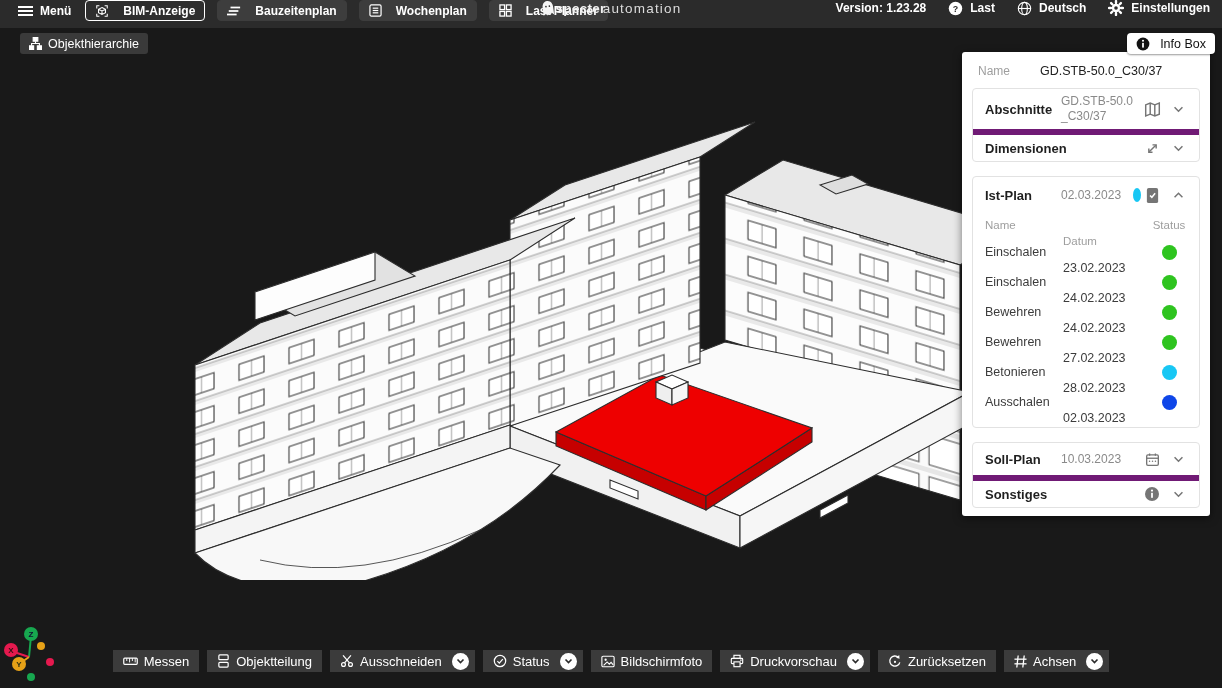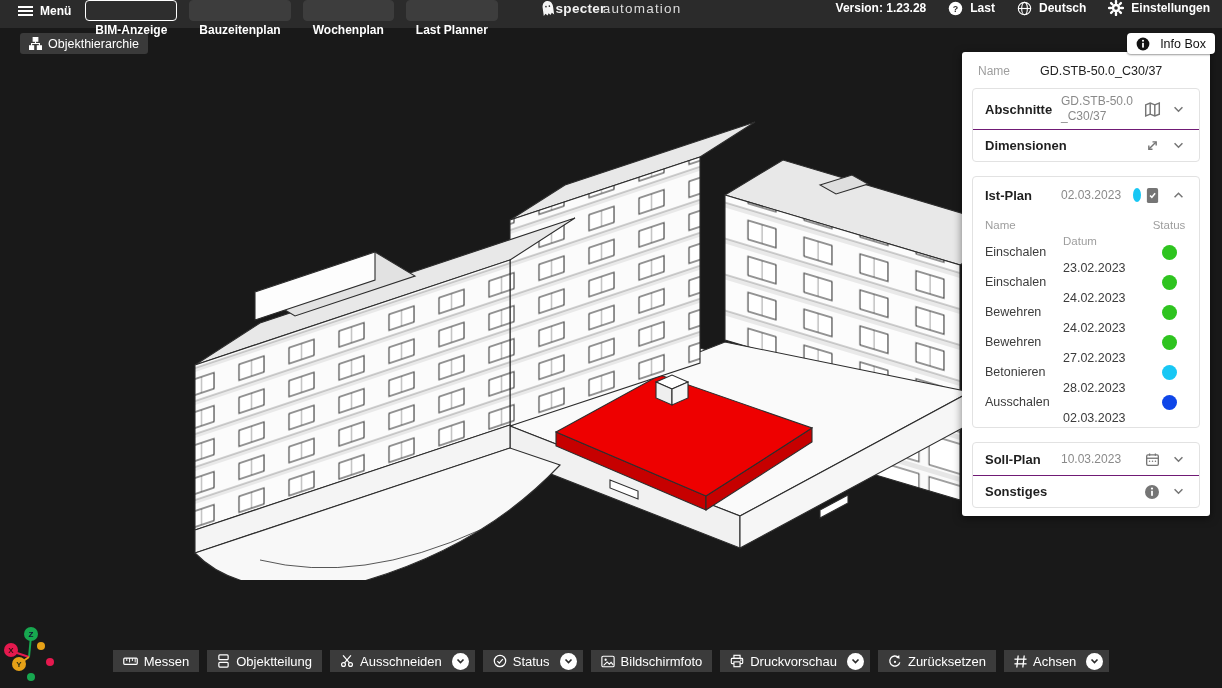--- a/index.html
+++ b/index.html
@@ -5,22 +5,22 @@
   html,body{margin:0;padding:0;background:#000;}
   *{box-sizing:border-box;}
   .stage{position:relative;width:1222px;height:688px;background:#191919;overflow:hidden;
          font-family:"Liberation Sans",sans-serif;-webkit-font-smoothing:antialiased;}
 
   
   .topbar{position:absolute;top:0;left:0;right:0;height:28px;background:#2b2b2b;
           display:flex;align-items:flex-start;padding:0 12px;gap:8px;z-index:30;}
   .menu-btn{display:flex;align-items:center;gap:7px;color:#fff;font-size:12px;font-weight:700;
             padding:0 6px;height:21px;cursor:pointer;}
-  .tab{display:flex;align-items:center;gap:22px;color:#fff;font-size:12px;font-weight:700;
-       background:#3d3d3d;border:1.5px solid #3d3d3d;border-radius:4px;height:21px;padding:0 9px;cursor:pointer;white-space:nowrap;flex-direction:column;}
+  .tab{display:flex;align-items:center;gap:14px;color:#fff;font-size:12px;font-weight:700;
+       background:#3d3d3d;border:1.5px solid #3d3d3d;border-radius:4px;height:21px;padding:0 9px;cursor:pointer;white-space:nowrap;}
   .tab.active{background:#2e2e2e;border-color:#fff;}
   .tab + .tab{margin-left:4px;}
   .logo{position:absolute;left:50%;transform:translateX(-50%);display:flex;align-items:center;color:#f2f2f2;}
   .logo .b{font-weight:700;font-size:13.5px;letter-spacing:.3px;}
   .logo .l{font-weight:400;font-size:13.5px;letter-spacing:1.2px;color:#dcdcdc;}
   .top-right{margin-left:auto;display:flex;align-items:center;gap:22px;color:#fff;}
   .top-item{display:flex;align-items:center;gap:7px;font-size:12px;font-weight:700;cursor:pointer;white-space:nowrap;}
   .version{font-size:12px;font-weight:700;cursor:default;}
 
   
@@ -33,21 +33,21 @@
 
   
   .panel{position:absolute;top:52px;right:12px;width:248px;background:#fff;border-radius:3px;
          z-index:22;box-shadow:0 2px 8px rgba(0,0,0,.5);padding:8px 0 8px;color:#1f1f1f;}
   .name-row{display:flex;align-items:flex-start;gap:24px;padding:4px 16px 6px;height:24px;}
   .name-row .lab{color:#9e9e9e;font-size:12px;width:38px;}
   .name-row .val{color:#212121;font-size:12.5px;}
   .card{margin:4px 10px 0;border:1px solid #e2e2e2;border-radius:4px;background:#fff;}
   .card + .card{margin-top:14px;}
   .crow{display:flex;align-items:center;padding:0 12px;min-height:32px;}
-  .crow + .crow{border-top:1px solid #701a75;}
+  .crow + .crow{border-top:6px solid #701a75;}
   .crow .clabel{font-size:13px;font-weight:700;color:#1f1f1f;width:76px;flex:none;}
   .crow .cvalue{font-size:12px;color:#8a8a8a;flex:1;line-height:1.25;word-break:break-all;padding-right:6px;}
   .crow .cicon{flex:none;width:22px;display:flex;justify-content:center;}
   .crow .chev{flex:none;width:18px;display:flex;justify-content:center;margin-left:6px;cursor:pointer;}
   .row-tall{min-height:40px;padding-top:5px;padding-bottom:5px;}
   .dot{border-radius:50%;display:inline-block;}
   .istplan-table{padding:0 12px 10px;}
   .t-head,.t-row{display:flex;align-items:center;}
   .t-head{height:24px;color:#9e9e9e;font-size:11.5px;}
   .t-row{height:30px;font-size:12.5px;color:#3c3c3c;}

